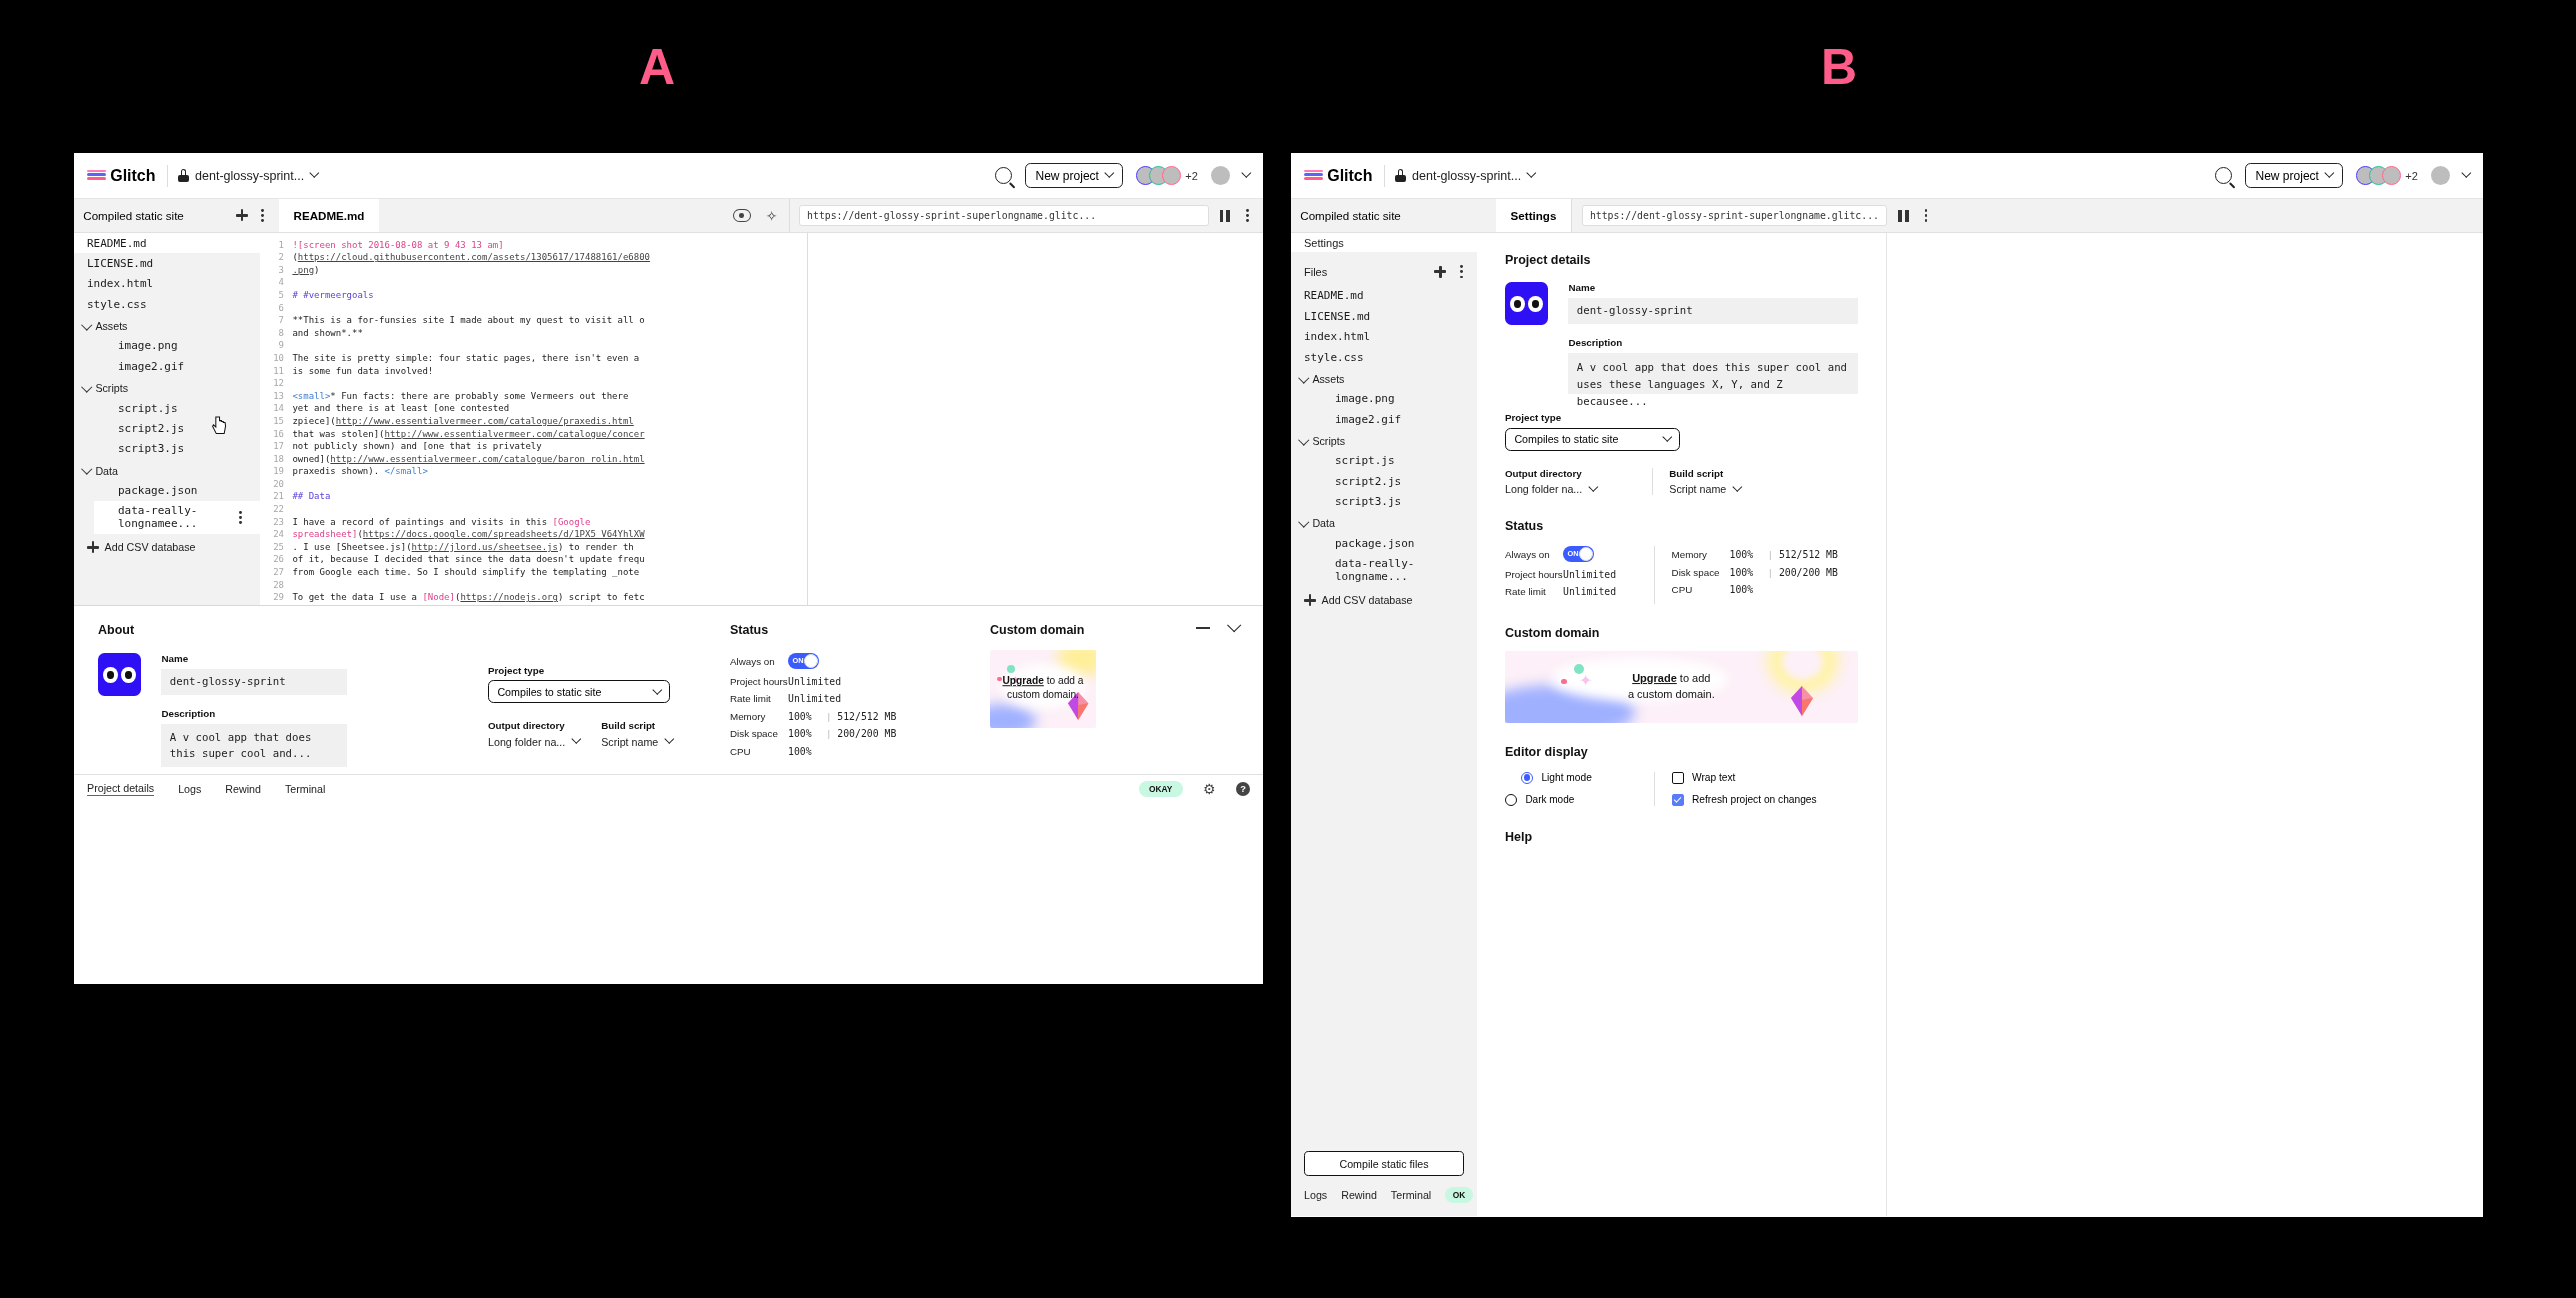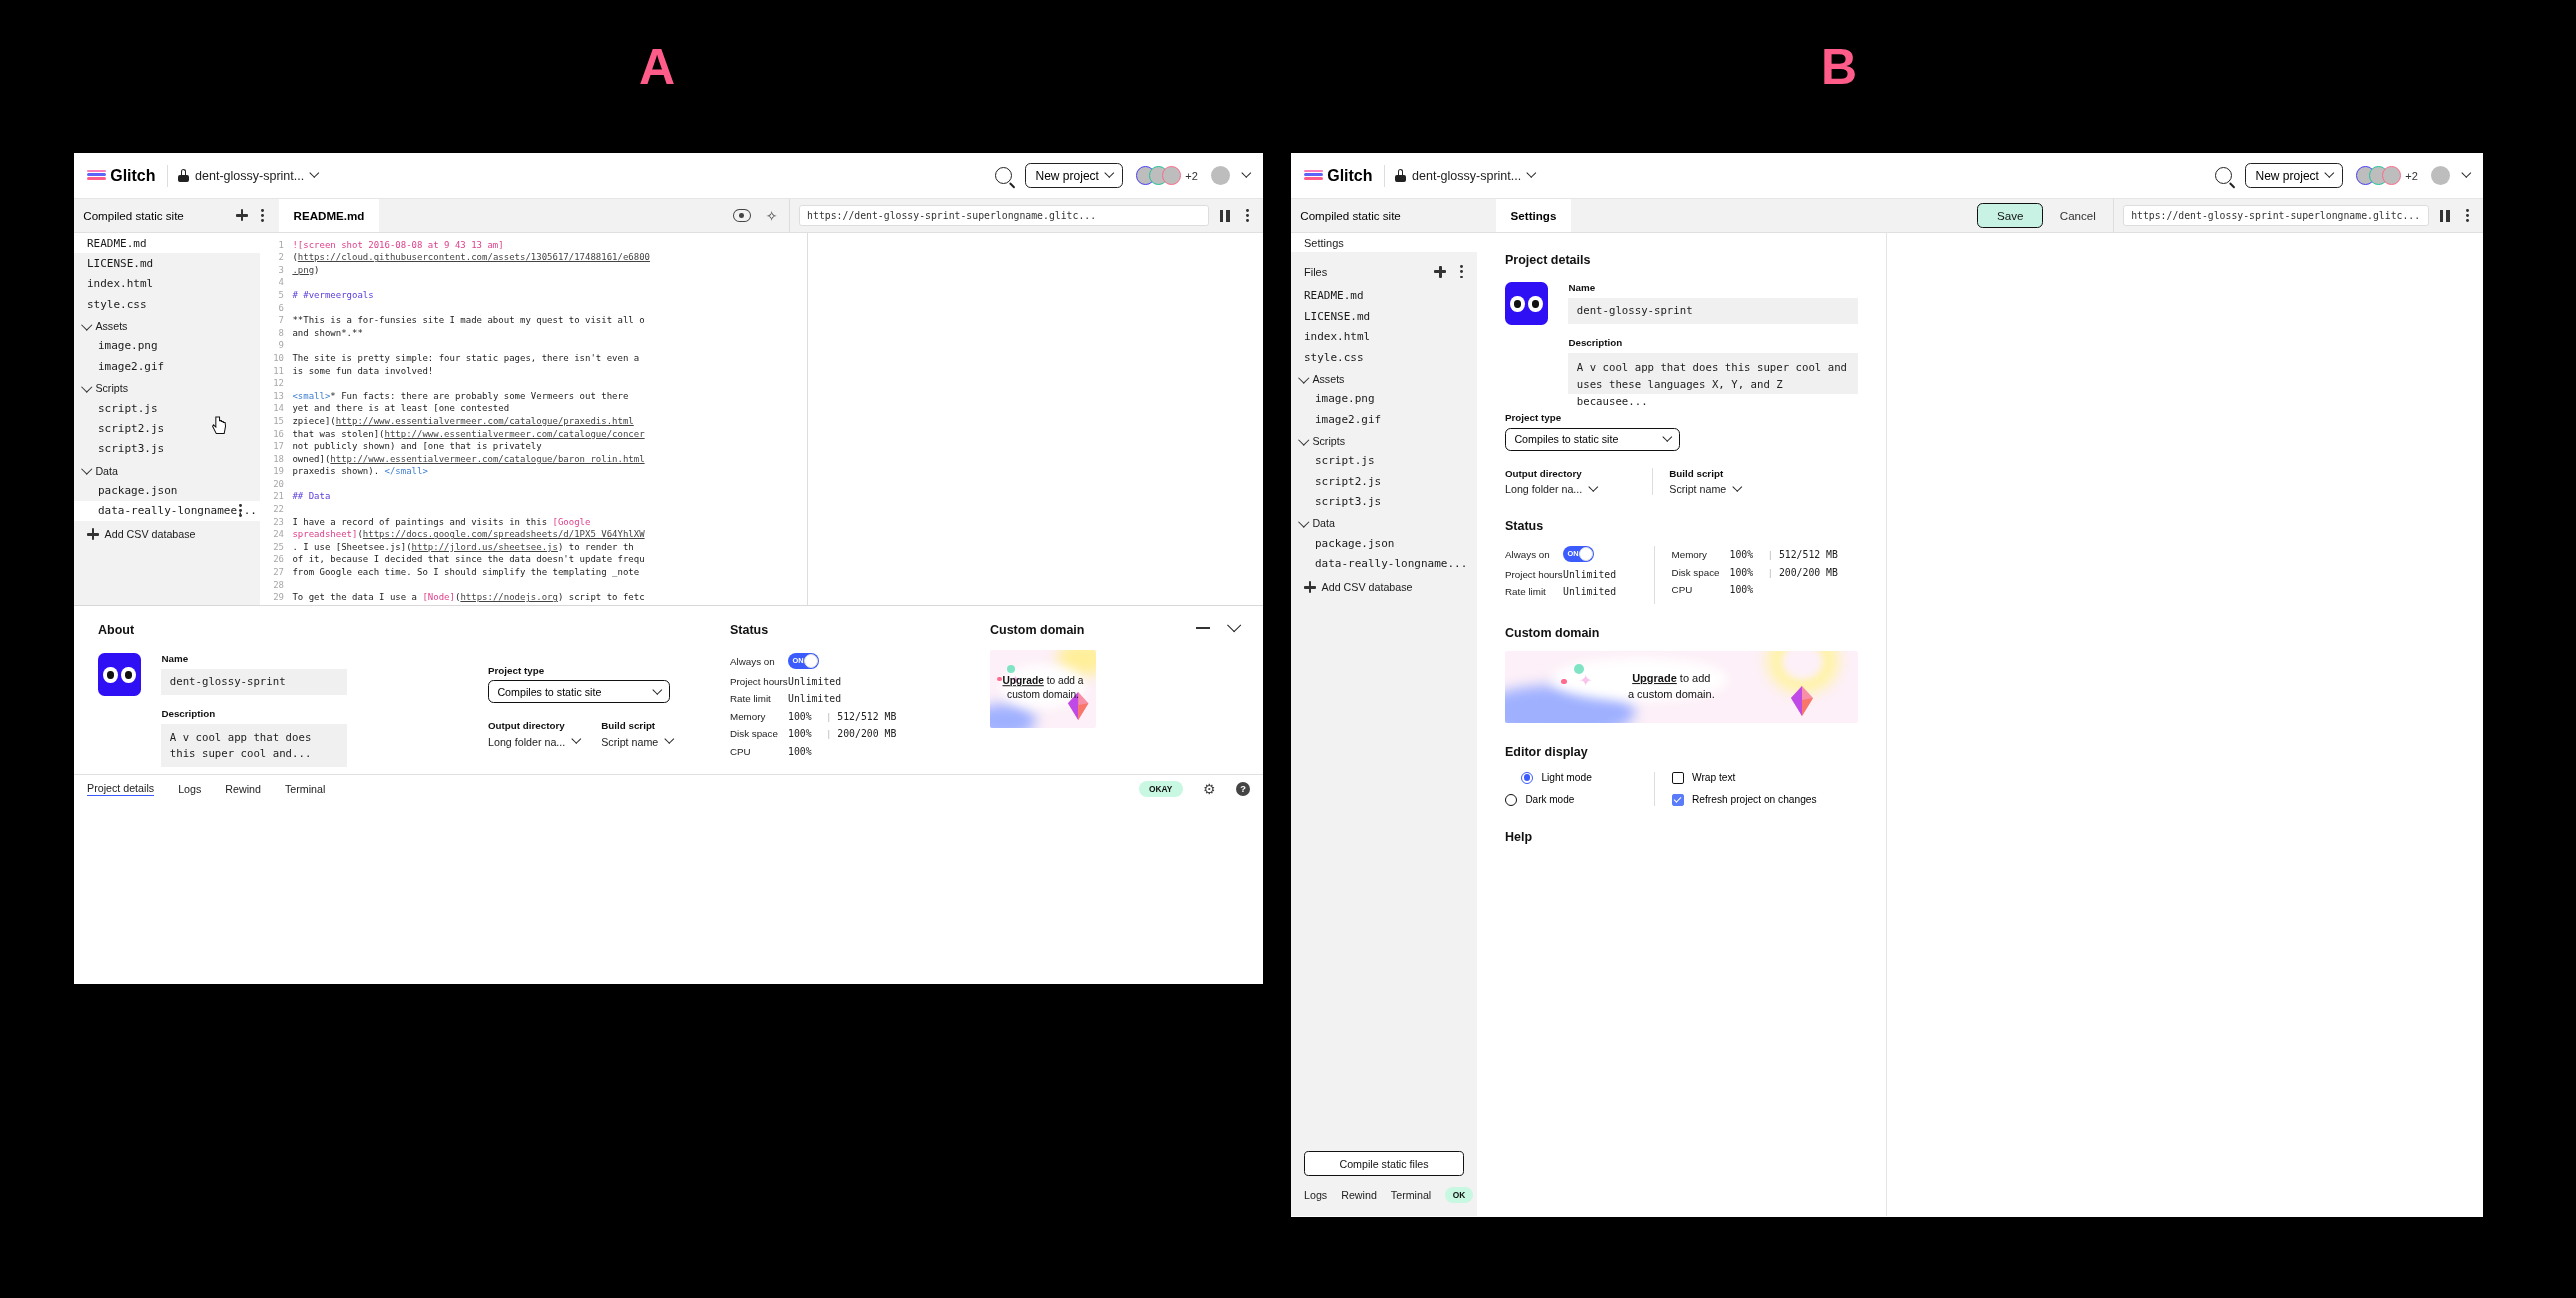--- a/index.html
+++ b/index.html
@@ -52,21 +52,21 @@
   .plusicon:before{left:0;right:0;top:4.6px;height:2.8px;}
   .plusicon:after{top:0;bottom:0;left:4.6px;width:2.8px;}
 
   
   .tree{font-size:11px;color:#1a1a1a;}
   .tree .frow{padding:3.7px 0 3.7px 13px;position:relative;}
   .tree .frow.sel{background:#fff;}
   .tree .grp{padding:5.6px 0 3.7px 9.3px;font-size:10.7px;display:flex;align-items:center;gap:4.6px;}
   .tree .grp .tw{width:6.5px;height:6.5px;border-right:1.5px solid #333;border-bottom:1.5px solid #333;
                  transform:rotate(45deg);margin-top:-2.8px;}
-  .tree .child{padding-left:24px;}
+  .tree .child{padding-left:24px;margin-left:20px;}
   .addcsv{display:flex;align-items:center;gap:5.6px;padding:7.4px 0 0 13px;font-size:10.7px;
           font-family:"Liberation Sans",sans-serif;}
 
   
   .codewrap{position:relative;overflow:hidden;background:#fff;}
   .codeline{display:flex;font-size:9px;line-height:12.6px;white-space:pre;}
   .gut{width:24px;text-align:right;color:#a7a7a7;flex:0 0 24px;padding-right:8.4px;}
   .ctext{color:#222;}
   .c-pink{color:#e0418c;}
   .c-purple{color:#5b3ddb;}
@@ -449,24 +449,20 @@
     </div>
   </div>
 
   <div class="subhead">
     <div class="sb-left" style="width:186px;">
       <span>Compiled static site</span>
     </div>
     <div style="display:flex;align-items:center;padding:0 15px;background:#fff;font-weight:bold;font-size:11.6px;">
       <span>Settings</span>
     </div>
-    <div style="flex:1;display:flex;align-items:center;justify-content:flex-end;gap:16.7px;padding-right:16.7px;">
-      <span class="savebtn">Save</span>
-      <span class="cancelbtn">Cancel</span>
-    </div>
     <div class="vline"></div>
     <div style="flex:0 0 279px;display:flex;align-items:center;gap:11px;padding:0 9.3px;">
       <div class="urlbox mono">https://dent-glossy-sprint-superlongname.glitc...</div>
       <span class="pause">
           <b></b>
           <b></b>
         </span>
       <span class="kebab">
           <b></b>
           <b></b>

